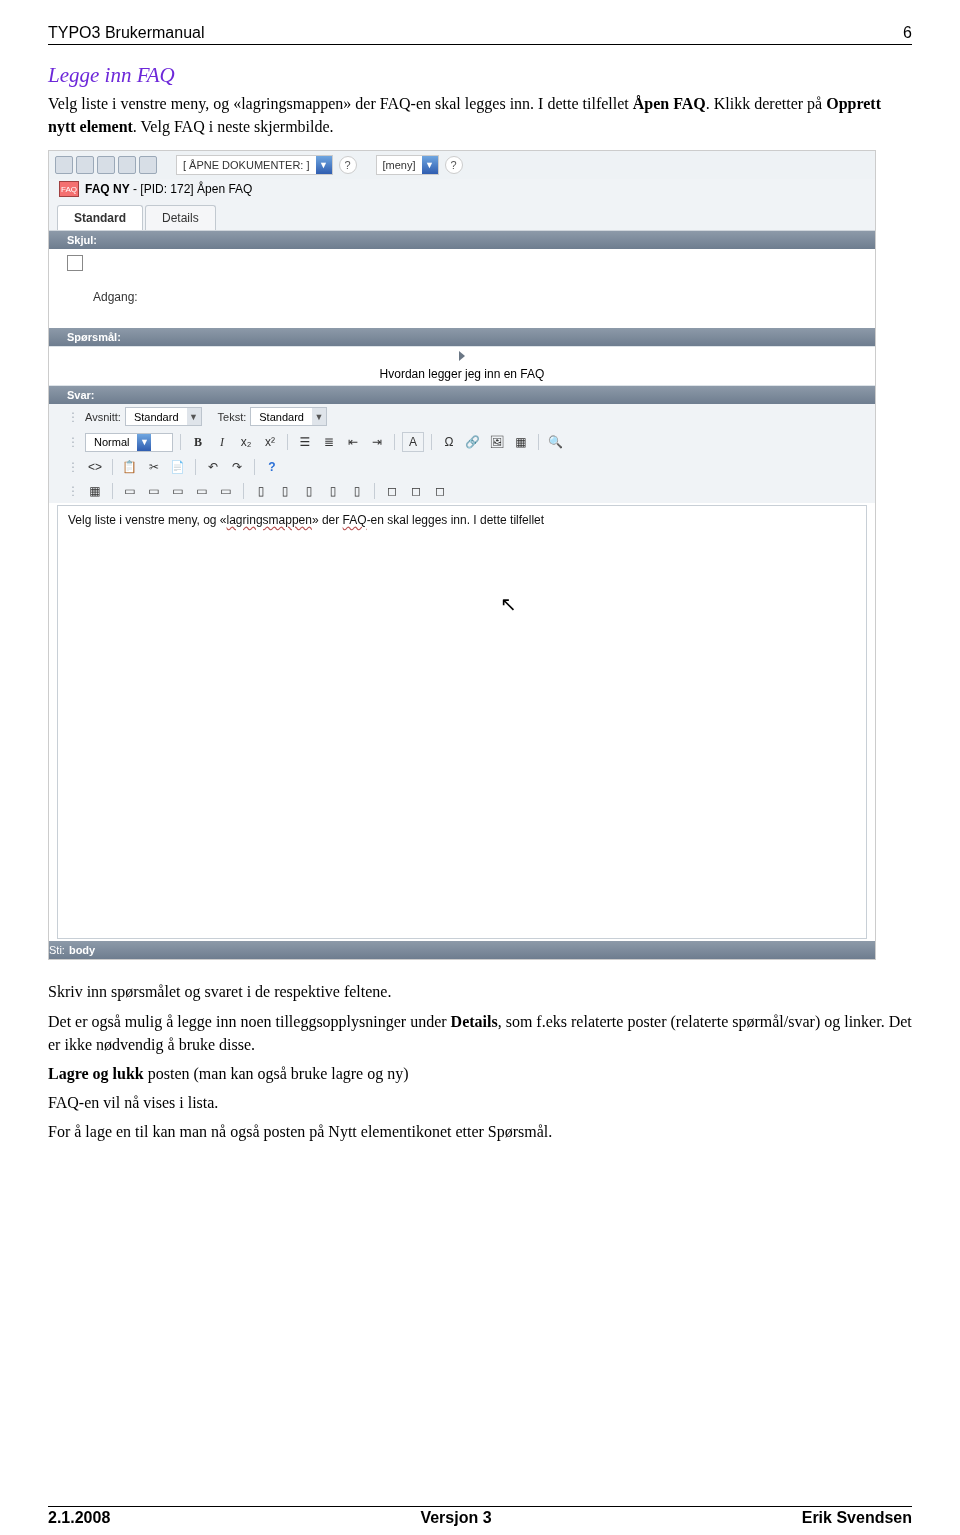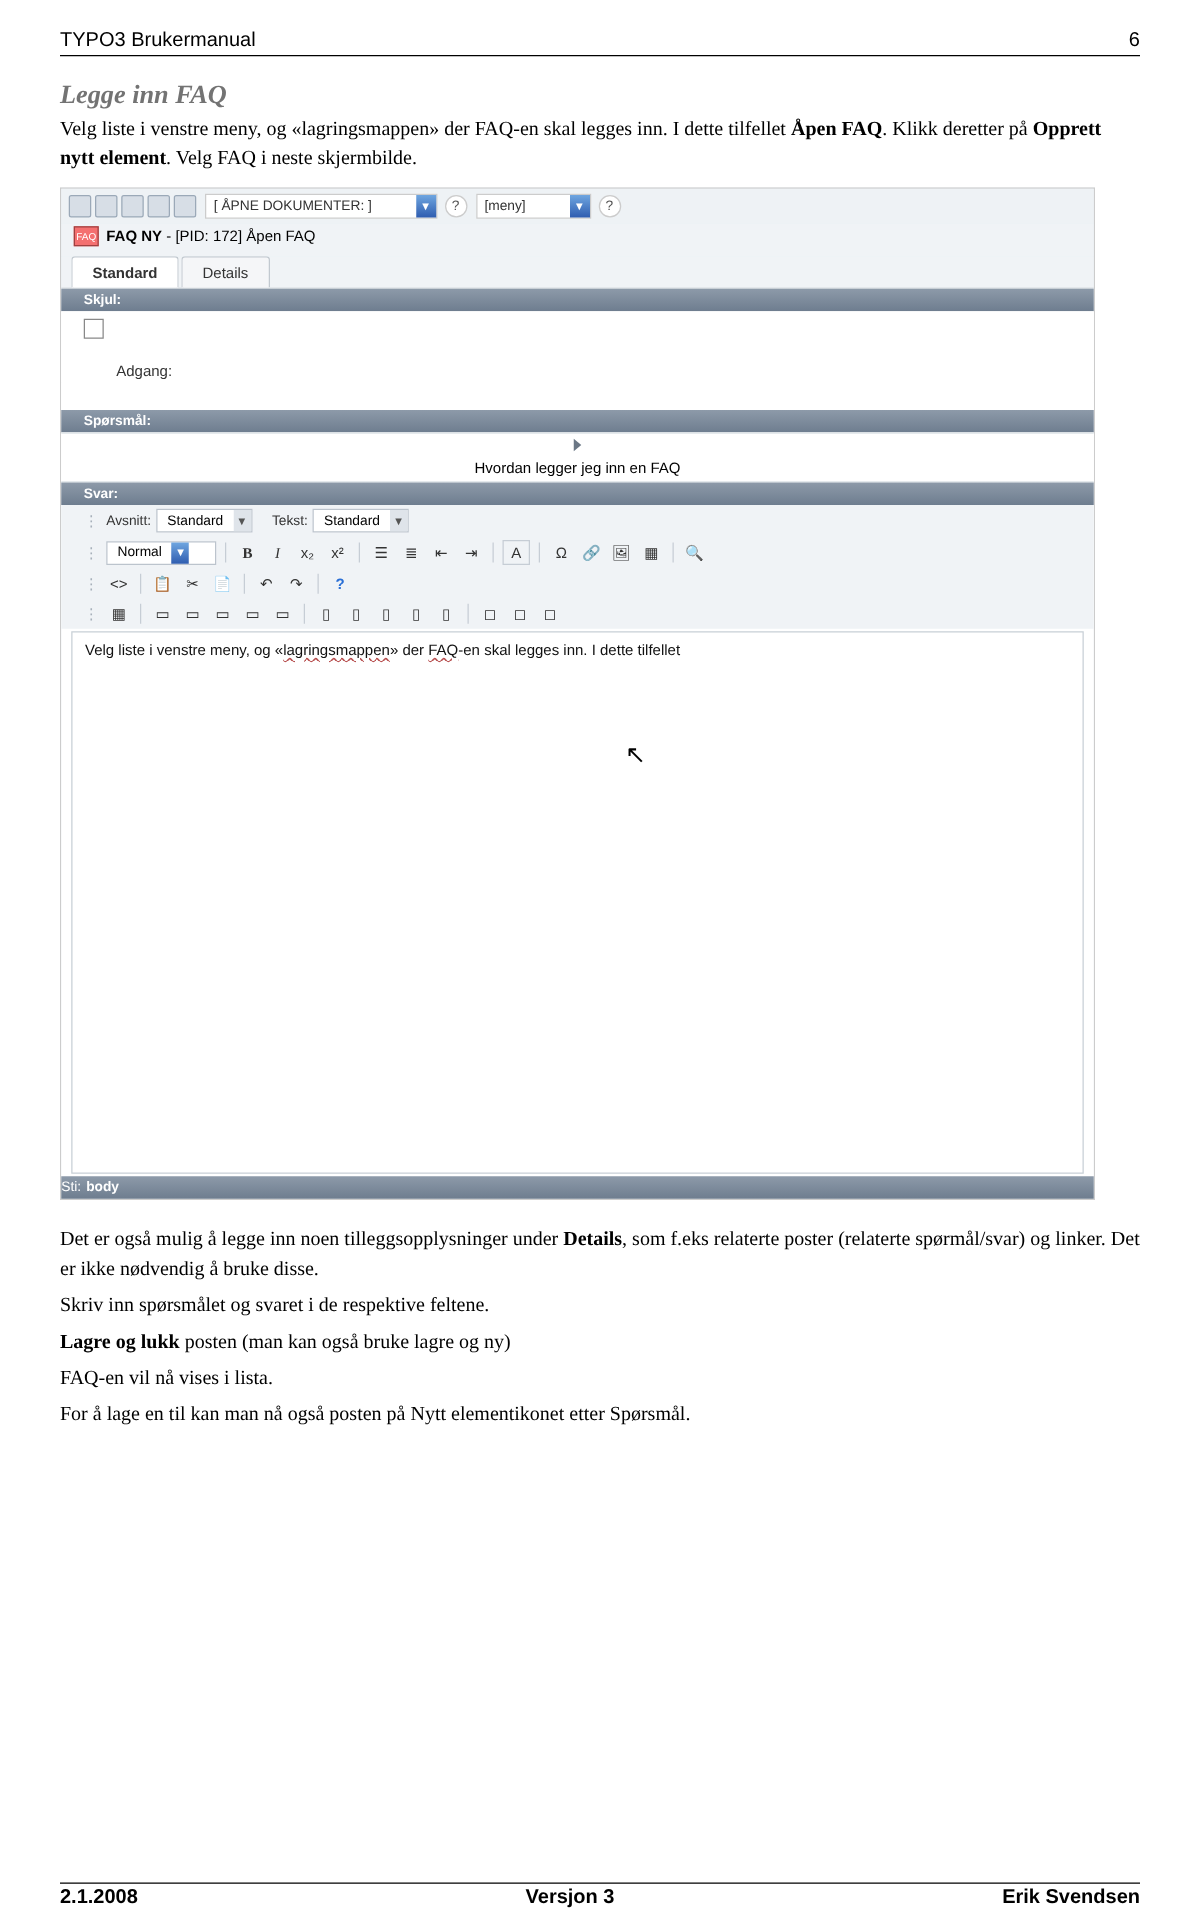--- a/index.html
+++ b/index.html
@@ -22,22 +22,22 @@
     padding-bottom: 2px;
     margin-bottom: 14px;
   }
   .body-text {
     font-size: 16px;
     line-height: 1.45;
     margin-bottom: 6px;
   }
   .heading-blue {
     font-family: "Comic Sans MS", "Trebuchet MS", cursive;
-    color: #737373;
-    font-weight: bold;
+    color: #6d28d9;
+    font-weight: normal;
     font-style: italic;
     font-size: 21px;
     margin-top: 18px;
     margin-bottom: 4px;
   }
   .bold { font-weight: bold; }
   .screenshot {
     border: 1px solid #ccc;
     background: #eaf0f4;
     margin: 12px 0 20px 0;
@@ -60,22 +60,21 @@
     border: 1px solid #9ba9b8;
     border-radius: 2px;
   }
   .ss-drop {
     display: inline-flex;
     align-items: center;
     border: 1px solid #ccc;
     background: #fff;
     height: 18px;
     font-size: 11px;
-    margin-left: 4px;
-    gap: 29px;
+    margin-left: 16px;
   }
   .ss-drop-label { padding: 0 6px; color: #333; }
   .ss-drop-arrow {
     width: 16px;
     height: 18px;
     background: linear-gradient(#6fa6e0, #2f5db0);
     display: flex;
     align-items: center;
     justify-content: center;
     color: #fff;
@@ -421,24 +420,24 @@
         <span>Velg liste i venstre meny, og «</span><span class="wavy">lagringsmappen</span><span>» der </span><span class="wavy">FAQ</span><span>-en skal legges inn. I dette tilfellet </span><br>
         <span class="cursor-img">↖</span>
       </div>
 
       <div class="rte-status">
         <span>Sti:</span><b>body</b>
       </div>
     </div>
   </div>
 
+  <div class="body-text">Skriv inn spørsmålet og svaret i de respektive feltene.</div>
   <div class="body-text">
     <span>Det er også mulig å legge inn noen tilleggsopplysninger under </span><span class="bold">Details</span><span>, som f.eks relaterte poster (relaterte spørmål/svar) og linker. Det er ikke nødvendig å bruke disse.</span>
   </div>
-  <div class="body-text">Skriv inn spørsmålet og svaret i de respektive feltene.</div>
   <div class="body-text">
     <span class="bold">Lagre og lukk</span><span> posten (man kan også bruke lagre og ny)</span>
   </div>
   <div class="body-text">FAQ-en vil nå vises i lista.</div>
   <div class="body-text">For å lage en til kan man nå også posten på Nytt elementikonet etter Spørsmål.</div>
 
   <div class="spacer-bottom"></div>
 </div>
 
 <div class="footer-row">

